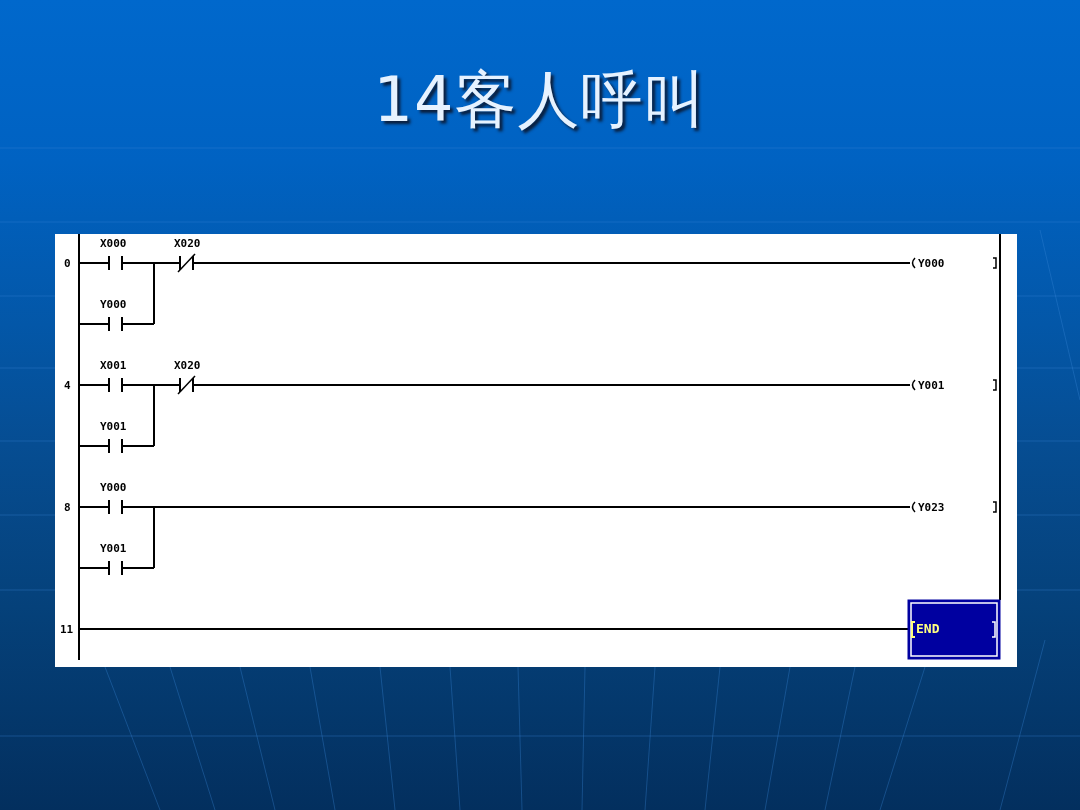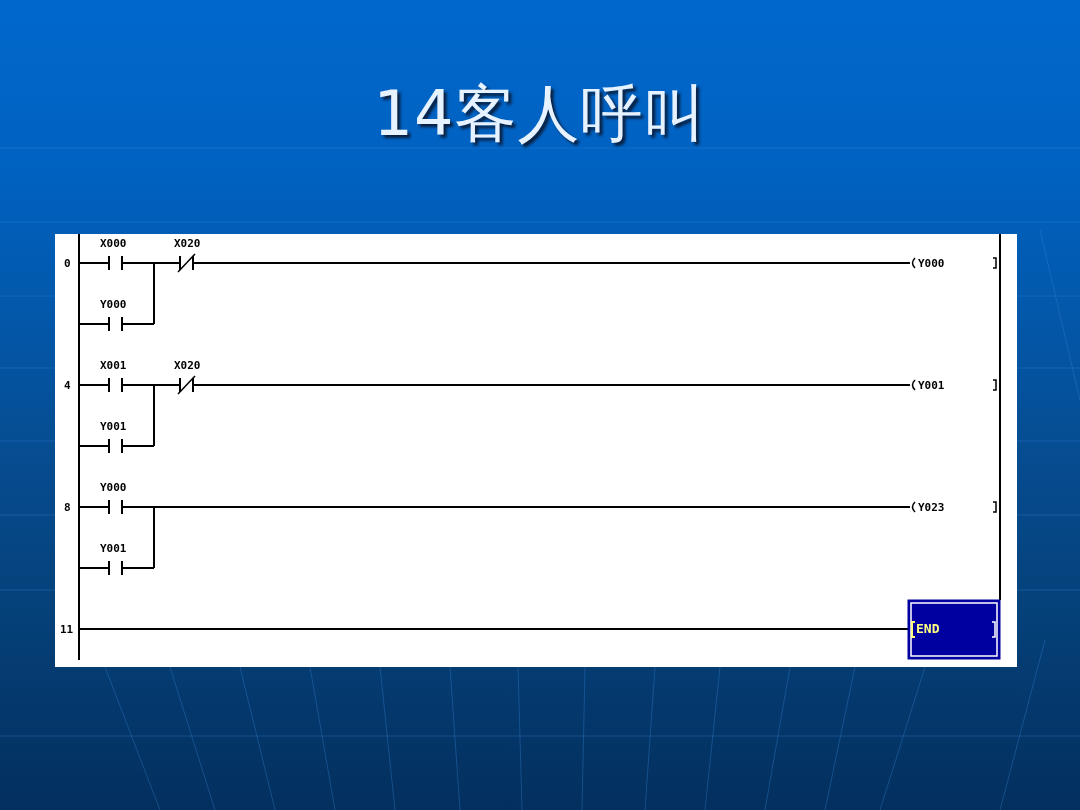--- a/index.html
+++ b/index.html
@@ -3,21 +3,21 @@
   <meta charset="utf-8">
   <style>
     html, body { margin: 0; padding: 0; }
     body {
       width: 1080px; height: 810px; overflow: hidden; position: relative;
       background: linear-gradient(180deg, #0068cc 0%, #0062c2 20%, #0357a8 40%, #064d92 55%, #05417a 75%, #032f5e 100%);
       font-family: "Liberation Sans", sans-serif;
     }
     .bg-lines { position: absolute; left: 0; top: 0; width: 1080px; height: 810px; }
     .title {
-      position: absolute; left: 0; top: 72px; width: 1080px; text-align: center;
+      position: absolute; left: 0; top: 58px; width: 1080px; text-align: center;
       font-size: 62px; color: #e6f2ff; letter-spacing: 1px;
       text-shadow: 3px 3px 3px #0a1e3c;
       font-family: "DejaVu Sans", "Liberation Sans", sans-serif;
     }
     .diagram {
       position: absolute; left: 55px; top: 234px; width: 962px; height: 433px;
       background: #ffffff;
     }
     .diagram svg { position: absolute; left: 0; top: 0; }
     .lbl { font-family: "DejaVu Sans Mono", "Liberation Mono", monospace; font-size: 11px; font-weight: bold; fill: #000; }

